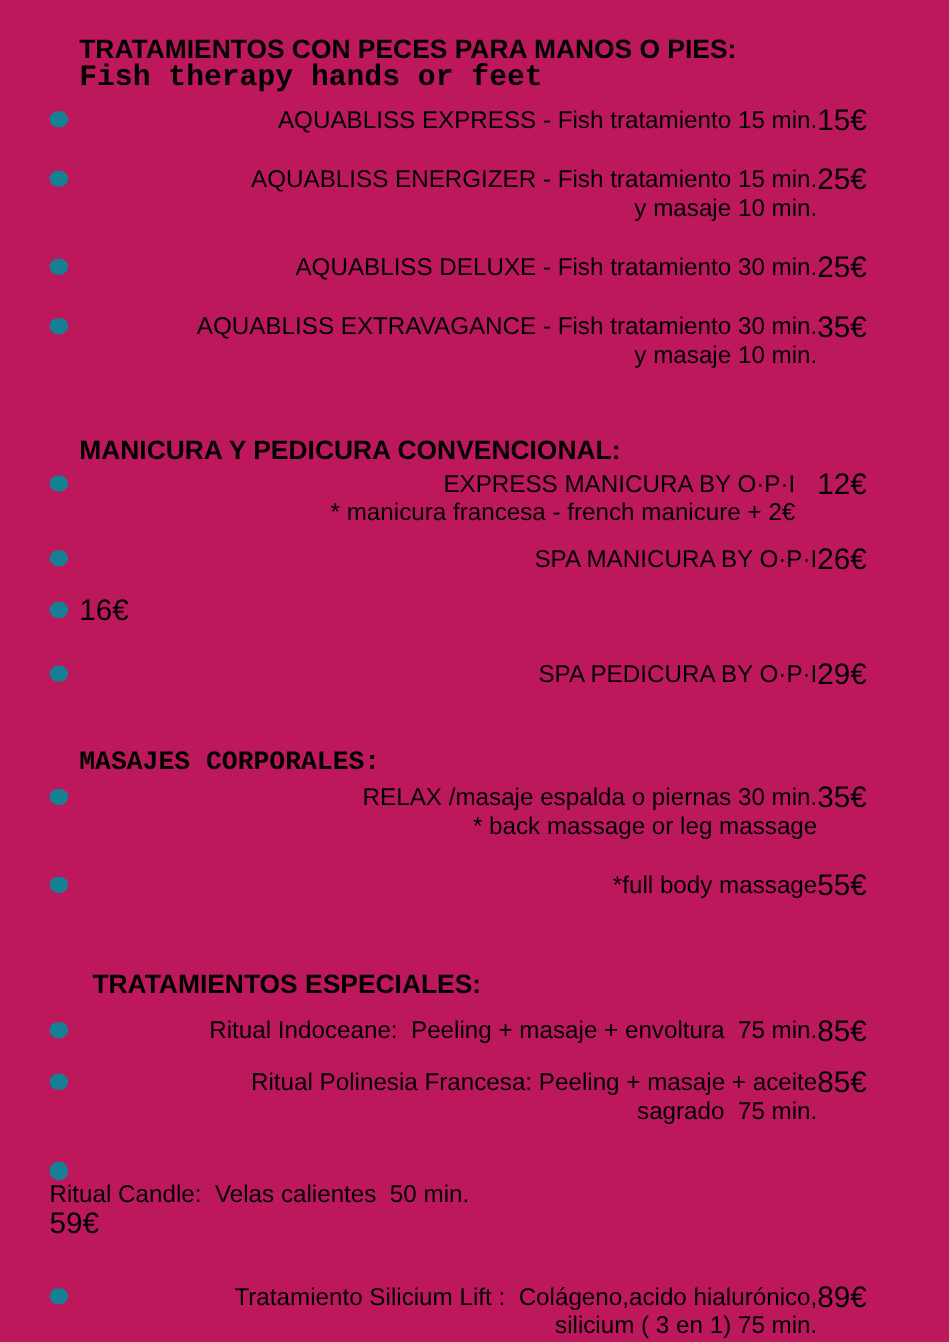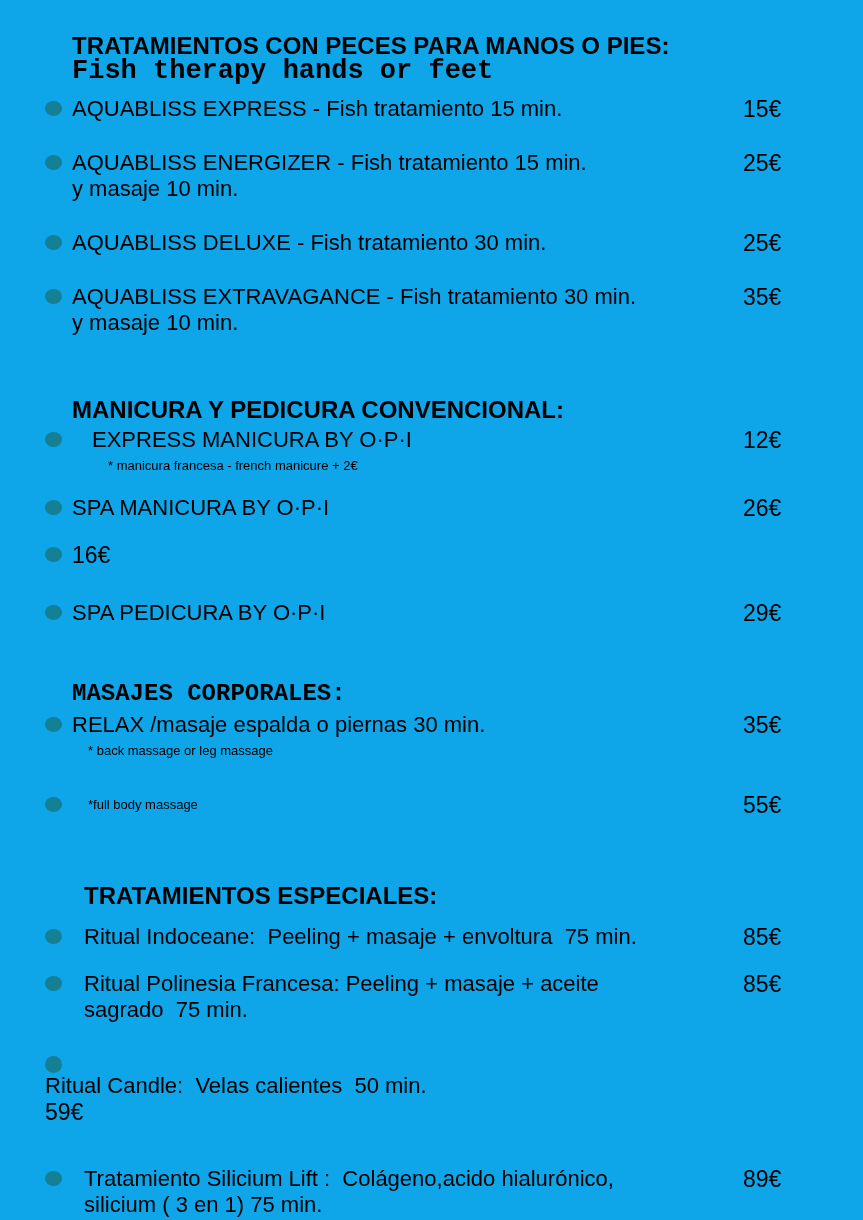--- a/index.html
+++ b/index.html
@@ -43,51 +43,51 @@
     margin-bottom: 28px;
   }
   .bullet {
     flex: 0 0 17px;
     width: 17px;
     height: 15px;
     border-radius: 50%;
     margin: 5px 10px 0 0;
   }
   .sec-3 .bullet { margin-right: 22px; }
-  .item-text { flex: 1; min-width: 0; }
+  .item-text { flex: 1; min-width: 0; text-align: right; }
   .item-label {
     font-size: 22px;
     line-height: 26px;
     white-space: pre-wrap;
   }
   .item-note {
-    font-size: 13px;
+    font-size: 22px;
     line-height: 26px;
     padding-left: 16px;
     white-space: pre-wrap;
   }
   .item-price {
     flex: 0 0 46px;
-    font-size: 23px;
+    font-size: 27px;
     line-height: 26px;
     text-align: left;
   }
 
   
   .it-1-0 { margin-bottom: 16px; gap: 20px; }
   .it-1-1 { margin-bottom: 21px; }
   .it-1-2 { margin-bottom: 32px; }
   .it-3-0 { margin-bottom: 21px; }
   .it-3-2 { margin-bottom: 21px; flex-direction: column; }
   .it-3-3 { margin-bottom: 42px; }
 </style>
 </head>
 <body>
 
-<main class="page" style="background: #0ea5e9; color: rgb(0, 0, 0); padding-left: 45px;">
+<main class="page" style="background: #be185d; color: rgb(0, 0, 0); padding-left: 45px;">
     <section class="menu-section sec-0">
       <h2 class="section-title">TRATAMIENTOS CON PECES PARA MANOS O PIES:</h2>
       <h3 class="section-subtitle">Fish therapy hands or feet</h3>
       <div class="item it-0-0">
         <span class="bullet" style="background: rgb(21, 127, 147);"></span>
         <div class="item-text">
           <div class="item-label">AQUABLISS EXPRESS - Fish tratamiento 15 min.</div>
         </div>
         <div class="item-price">15€</div>
       </div>

